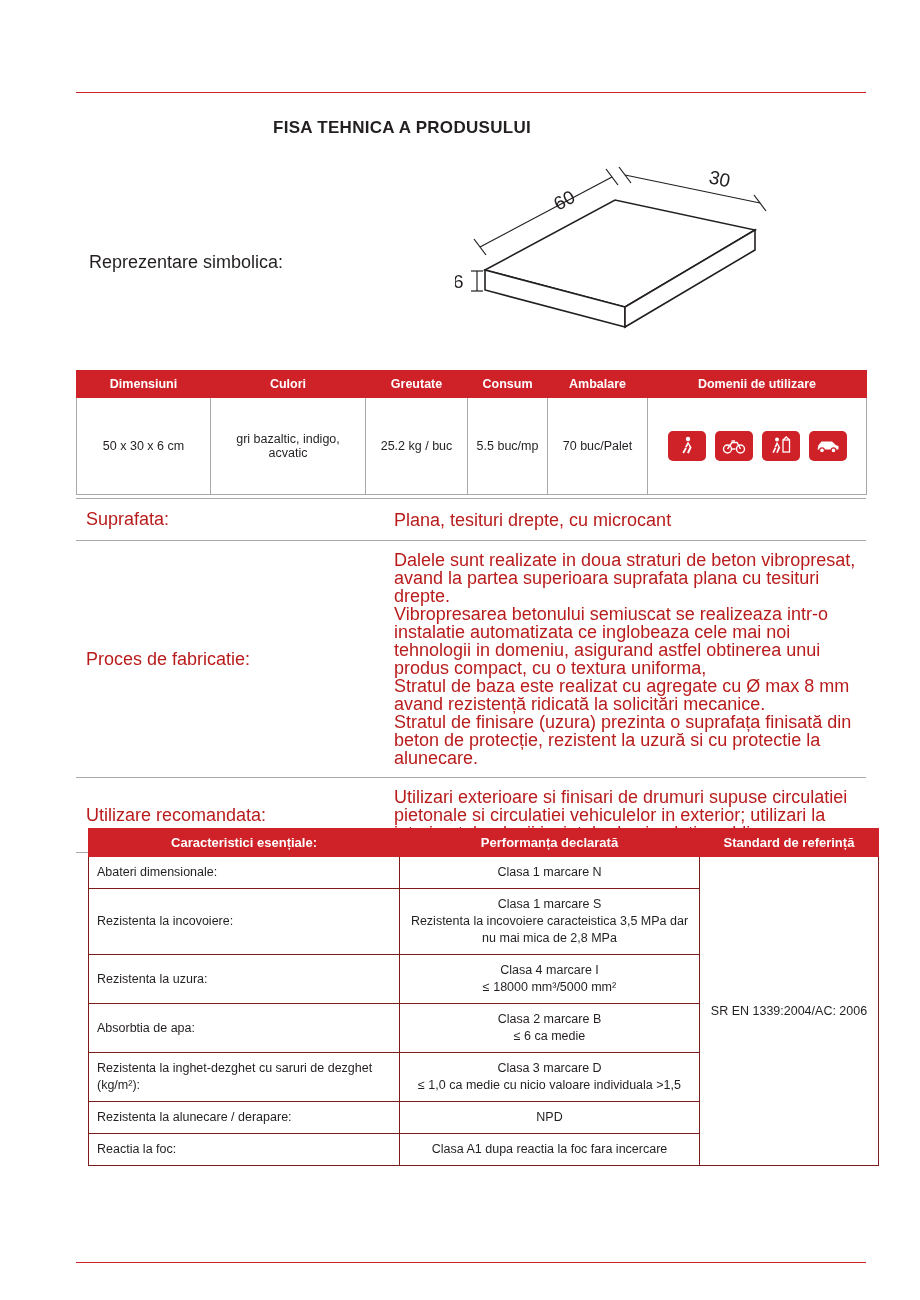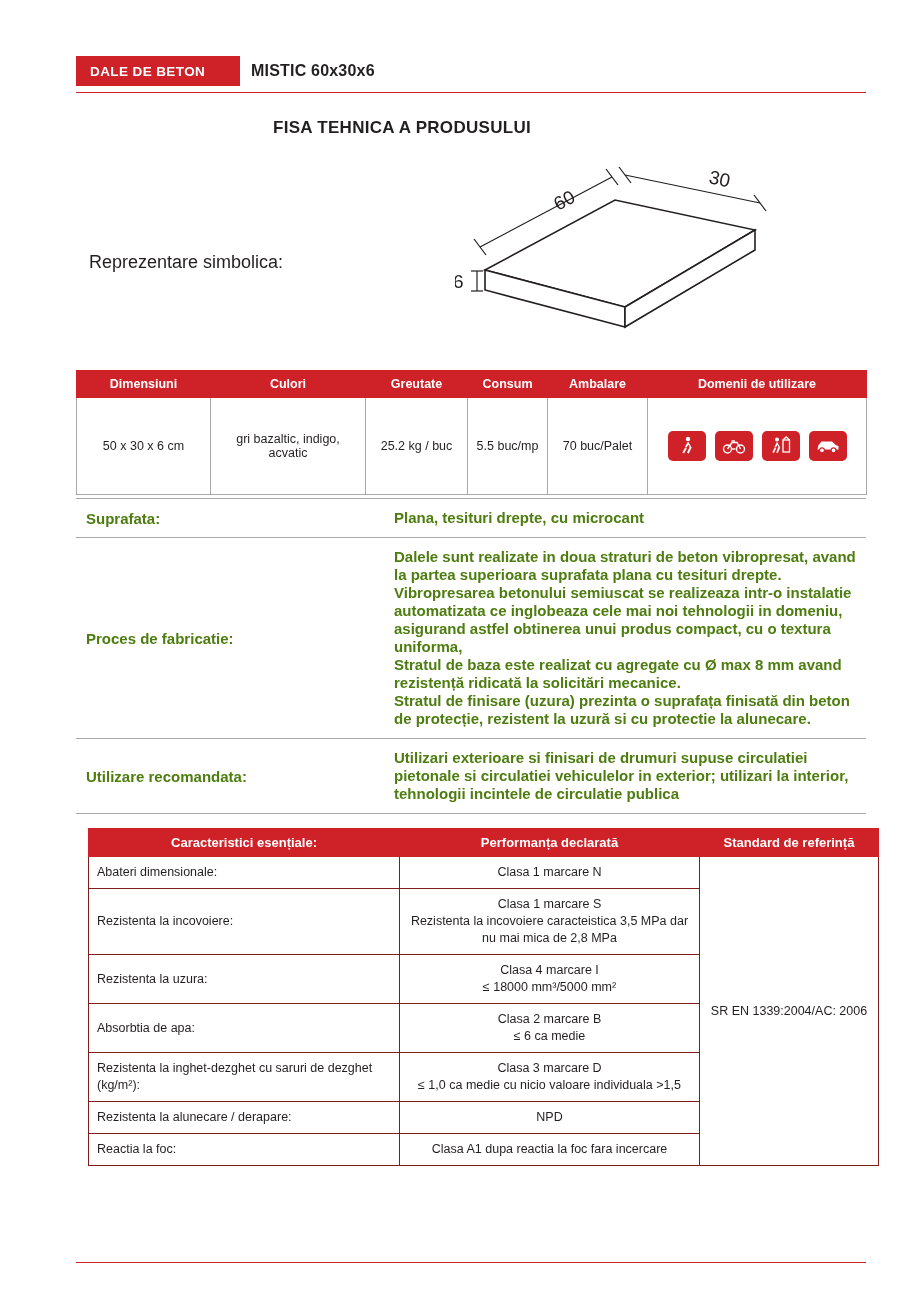--- a/index.html
+++ b/index.html
@@ -193,26 +193,25 @@
   
   .props {
     position: absolute;
     left: 76px;
     top: 498px;
     width: 790px;
     border-collapse: collapse;
     table-layout: fixed;
   }
   .props td {
-    font-size: 15px;
+    font-size: 18px;
     padding: 10px 0 10px 10px;
     vertical-align: middle;
     border-top: 1px solid #a7a9ac;
-    color: #4d7c0f;
-    font-weight: bold;
+    color: #b91c1c;
   }
   .props tr:last-child td { border-bottom: 1px solid #a7a9ac; }
   .props .pv {
     padding-left: 8px;
     line-height: 18px;
   }
   .props .pl { width: 300px; }
 
   
   .chars {
@@ -252,24 +251,20 @@
     width: 790px;
     height: 1px;
     background: #cf2128;
   }
 </style>
 </head>
 <body>
 
 <div class="page">
 
-  <div class="header">
-    <div class="cat-badge">DALE DE BETON</div>
-    <div class="prod-title">MISTIC 60x30x6</div>
-  </div>
   <div class="header-rule"></div>
 
 
   <div class="doc-title">FISA TEHNICA A PRODUSULUI</div>
 
   <div class="sym-label">Reprezentare simbolica:</div>
   <div class="sym-figure">
     <svg width="350" height="190" viewBox="0 0 350 190">
 
       <polygon points="30,115 160,45 300,75 170,152" fill="#ffffff" stroke="#231f20" stroke-width="1.6"></polygon>

